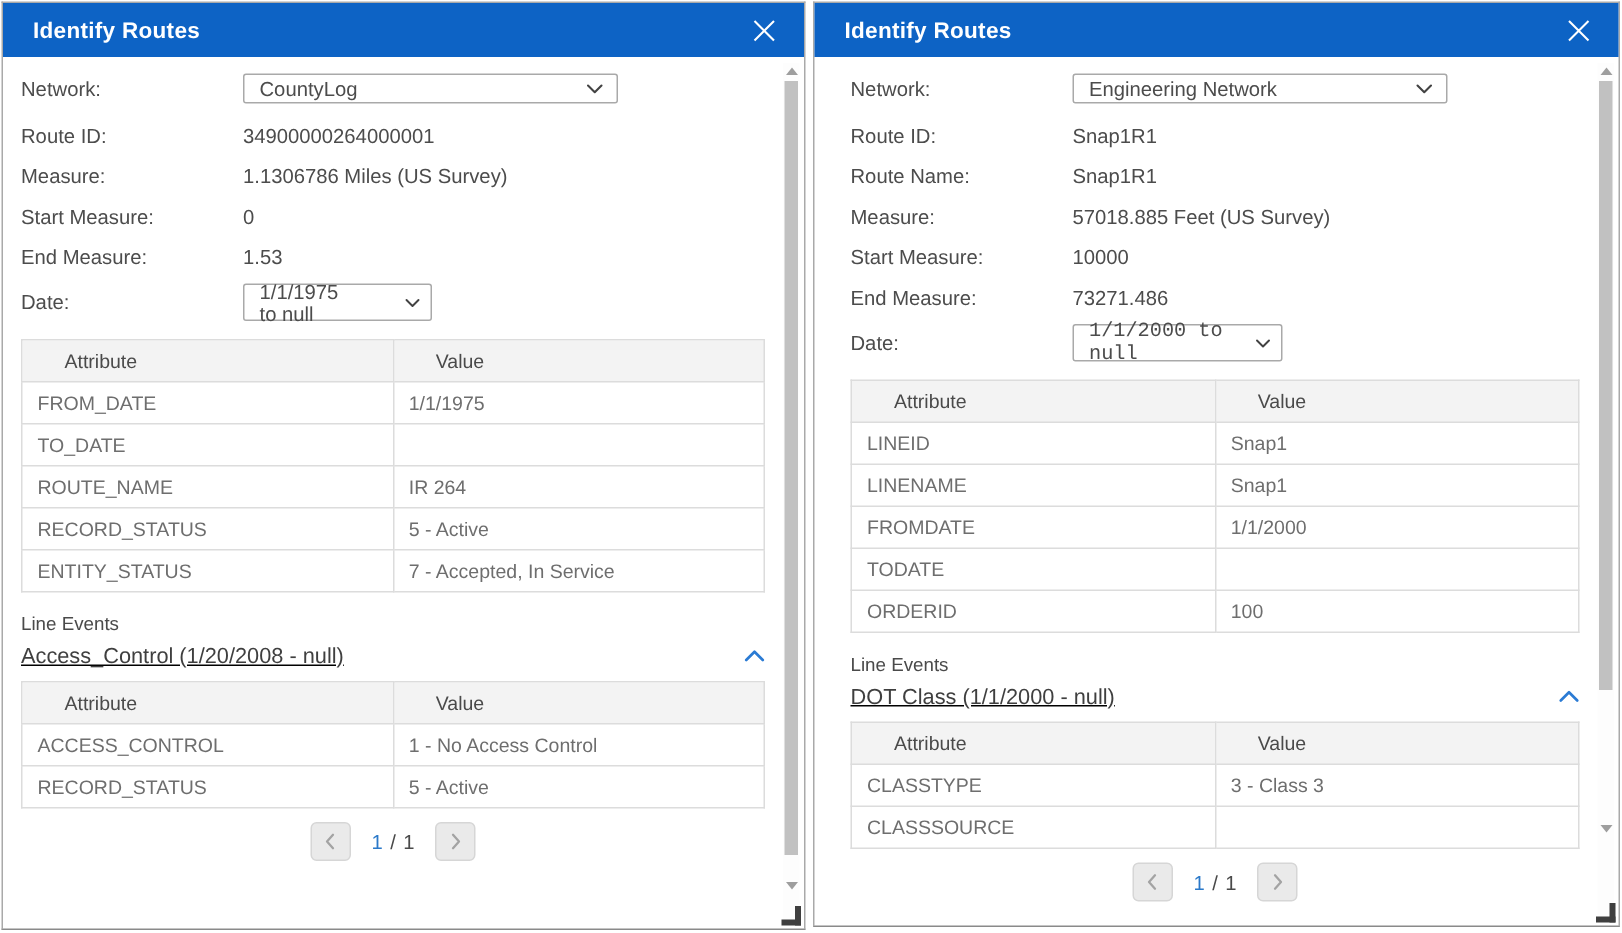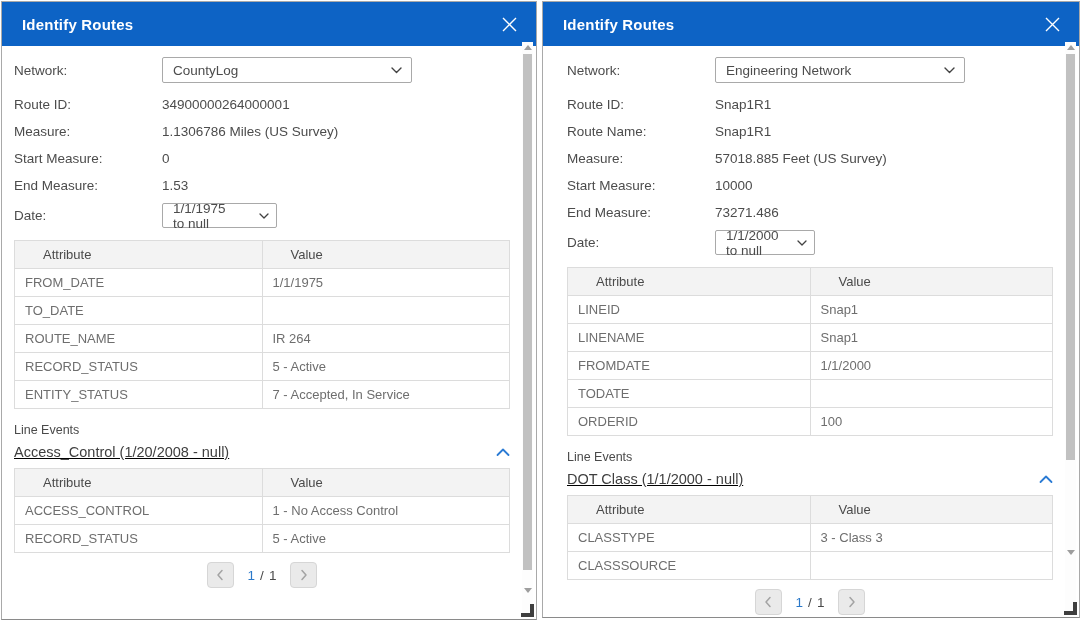--- a/index.html
+++ b/index.html
@@ -4,41 +4,41 @@
 <style>
   * { margin:0; padding:0; box-sizing:border-box; }
   html,body { width:1081px; height:622px; background:#ffffff; overflow:hidden;
     font-family:"Liberation Sans","DejaVu Sans",sans-serif; }
 
   .panel { position:absolute; top:1px; background:#ffffff;
     border:1px solid #a9a9a9; border-bottom-color:#8a8a8a; }
   .panel-left  { left:1px;   width:536px; height:619px; }
   .panel-right { left:542px; width:538px; height:617px; }
 
-  .titlebar { height:44px; background:#0d63c5; display:flex; align-items:center;
+  .titlebar { height:36px; background:#0d63c5; display:flex; align-items:center;
     justify-content:space-between; padding:0 16px 0 20px; }
   .titlebar .title { color:#ffffff; font-size:15px; font-weight:bold; letter-spacing:.2px; }
   .close-btn { width:22px; height:22px; display:flex; align-items:center; justify-content:center; cursor:pointer; }
 
   .content { position:relative; padding:11px 26px 0 12px; height:calc(100% - 36px); }
   .panel-right .content { padding-left:24px; padding-right:26px; }
 
   .row { display:flex; align-items:center; margin-bottom:9px; }
   .row.plain { min-height:18px; }
   .row .lbl { flex:0 0 148px; font-size:13.5px; color:#4c4c4c; }
   .row .val { font-size:13.5px; color:#4c4c4c; }
   .row.select-row { margin-bottom:12px; }
 
-  .selectbox { height:26px; background:#ffffff; border:1px solid #a9a9a9; border-radius:2px;
+  .selectbox { height:20px; background:#ffffff; border:1px solid #a9a9a9; border-radius:2px;
     display:flex; align-items:center; justify-content:space-between; padding:0 9px 0 10px;
     font-size:13.5px; color:#4c4c4c; cursor:pointer; }
   .selectbox.wide { width:250px; }
   .selectbox.date { height:25px; padding-right:7px; }
-  .panel-left  .selectbox.date { width:115px;gap:24px; }
-  .panel-right .selectbox.date { width:100px; }
+  .panel-left  .selectbox.date { width:126px;gap:24px; }
+  .panel-right .selectbox.date { width:140px;font-family:Liberation Mono, monospace; }
   .selectbox .caret { margin-left:8px; display:flex; }
 
   table.attrs { width:100%; border-collapse:collapse; font-size:13px; table-layout:fixed; }
   table.attrs th, table.attrs td { border:1px solid #dcdcdc; text-align:left;
     padding:5px 10px; height:28px; overflow:hidden; white-space:nowrap; }
   table.attrs th { background:#f3f3f3; color:#4a4a4a; font-weight:normal;padding-left:28px; }
   table.attrs td { color:#6e6e6e; background:#ffffff; }
   table.attrs .col-attr { width:50%; }
 
   .tbl1 { margin-top:2px; }

